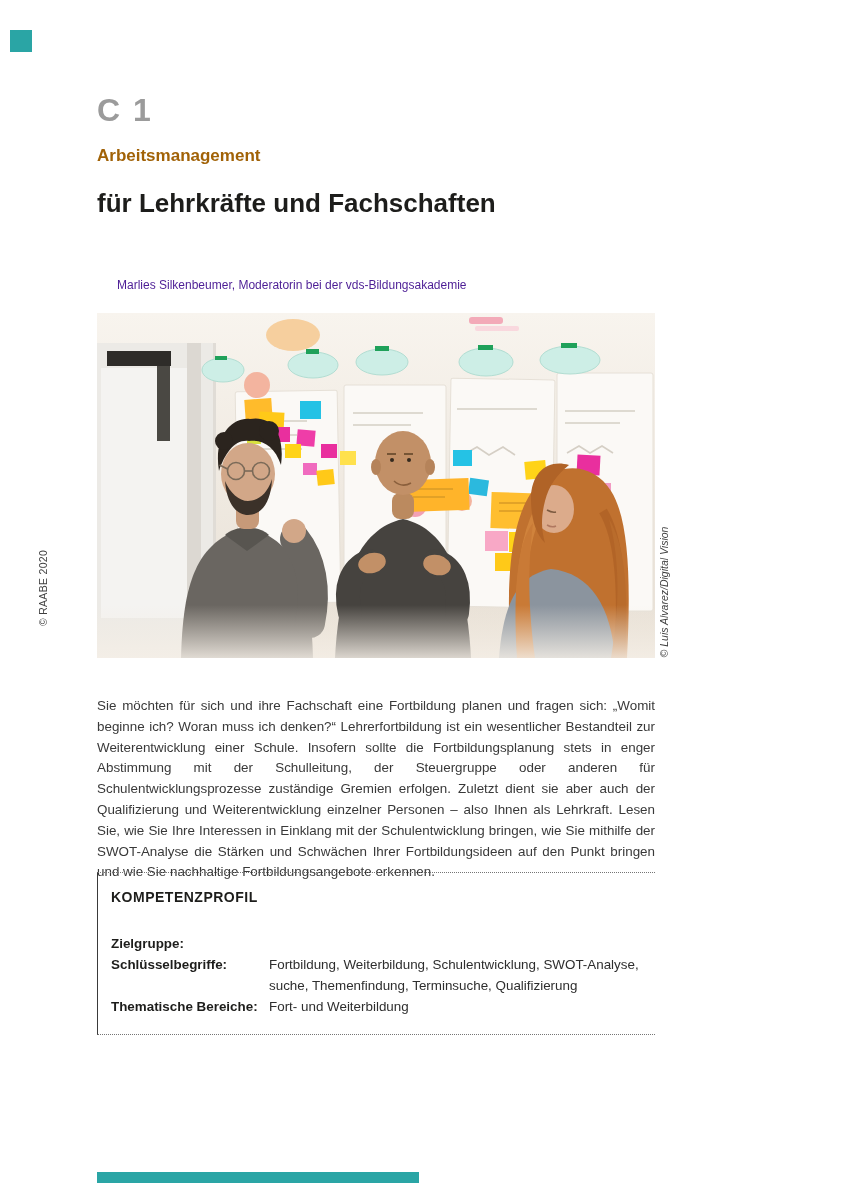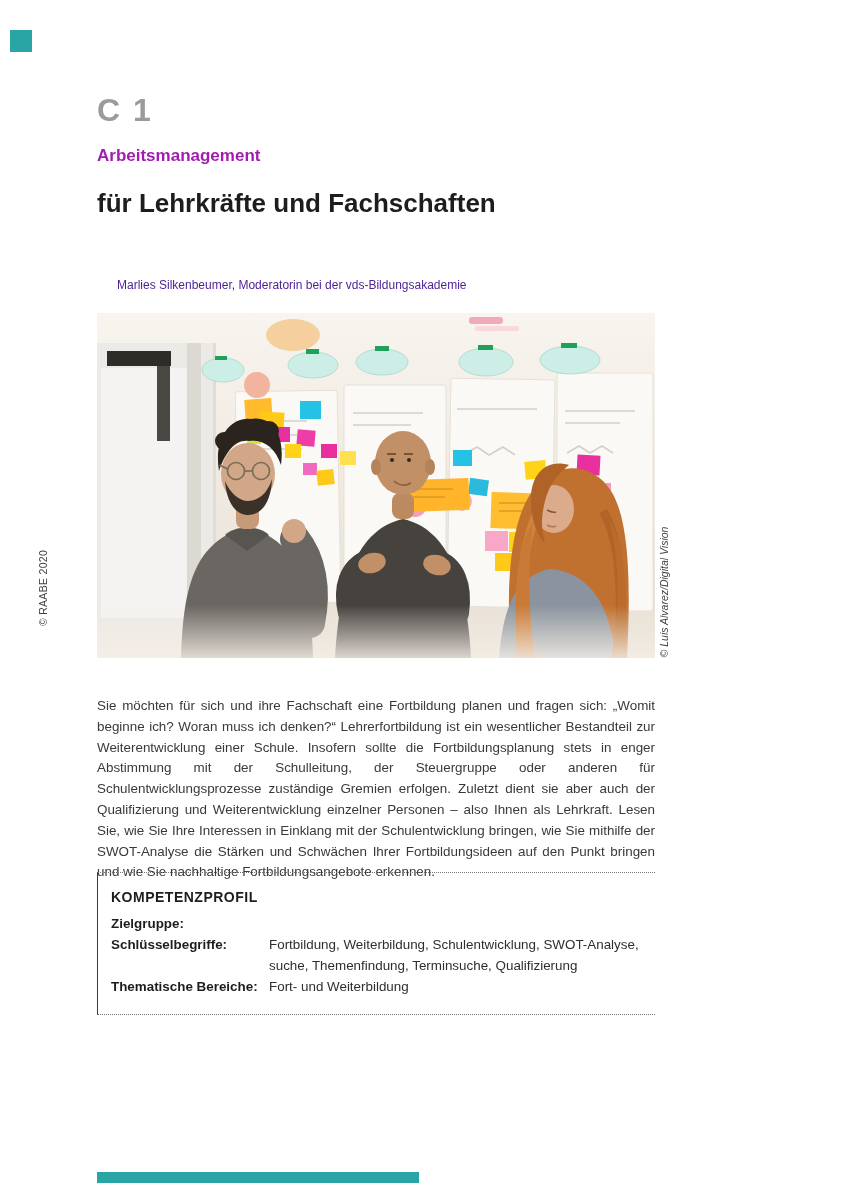--- a/index.html
+++ b/index.html
@@ -2,42 +2,42 @@
 <html lang="de"><head>
 <meta charset="utf-8">
 <style>
   html,body{margin:0;padding:0;background:#fff;}
   .page{
     position:relative;width:843px;height:1192px;background:#ffffff;overflow:hidden;
     font-family:"Liberation Sans",sans-serif;color:#1d1d1b;
   }
   .accent-square{position:absolute;left:10px;top:30px;width:22px;height:22px;background:#2aa5a5;}
   .section-code{position:absolute;left:97px;top:92px;font-size:32px;font-weight:bold;color:#9b9b9b;letter-spacing:2px;}
-  .category{position:absolute;left:97px;top:146px;font-size:17px;font-weight:bold;color:#a21caf;}
+  .category{position:absolute;left:97px;top:146px;font-size:17px;font-weight:bold;color:#a16207;}
   .title{position:absolute;left:97px;top:186px;font-size:26px;font-weight:bold;line-height:34px;color:#1d1d1b;}
   .author{position:absolute;left:97px;top:278px;font-size:12px;color:#4c1d95;margin-left:20px;}
   .photo-wrap{position:absolute;left:97px;top:313px;width:558px;height:345px;overflow:hidden;}
   .credit-left{
     position:absolute;left:43px;top:588px;transform:translate(-50%,-50%) rotate(-90deg);
     font-size:10.5px;color:#3f3f3f;white-space:nowrap;letter-spacing:.3px;
   }
   .credit-right{
     position:absolute;left:664px;top:592px;transform:translate(-50%,-50%) rotate(-90deg);
     font-size:10.5px;font-style:italic;color:#3f3f3f;white-space:nowrap;
   }
   .intro{
     position:absolute;left:97px;top:680px;width:558px;
     font-size:13.4px;line-height:20.8px;text-align:justify;color:#393939;margin-top:16px;
   }
   .kompetenz{
     position:absolute;left:97px;top:872px;width:544px;
     border-top:1px dotted #757575;border-bottom:1px dotted #757575;border-left:1px solid #3a3a3a;
     padding:16px 0 17px 13px;
   }
-  .k-heading{font-size:14px;font-weight:bold;letter-spacing:.5px;color:#1d1d1b;margin-bottom:8px;}
+  .k-heading{font-size:14px;font-weight:bold;letter-spacing:.5px;color:#1d1d1b;margin-bottom:28px;}
   .k-row{display:flex;font-size:13.4px;line-height:21px;color:#2e2e2e;}
   .k-label{flex:0 0 158px;font-weight:bold;color:#1d1d1b;}
   .k-value{flex:1;}
   .bottom-bar{position:absolute;left:97px;top:1172px;width:322px;height:11px;background:#2aa5a5;}
 </style>
 </head>
 <body>
 
 <div class="page">
 

